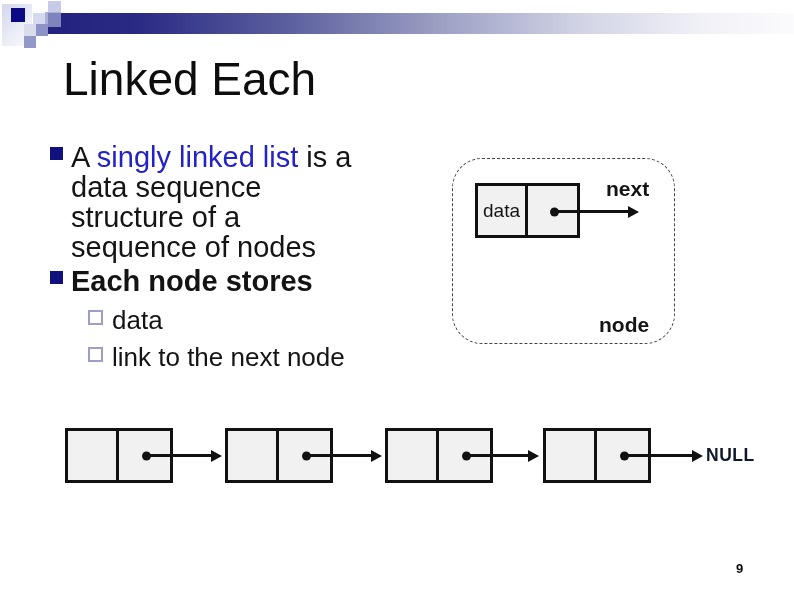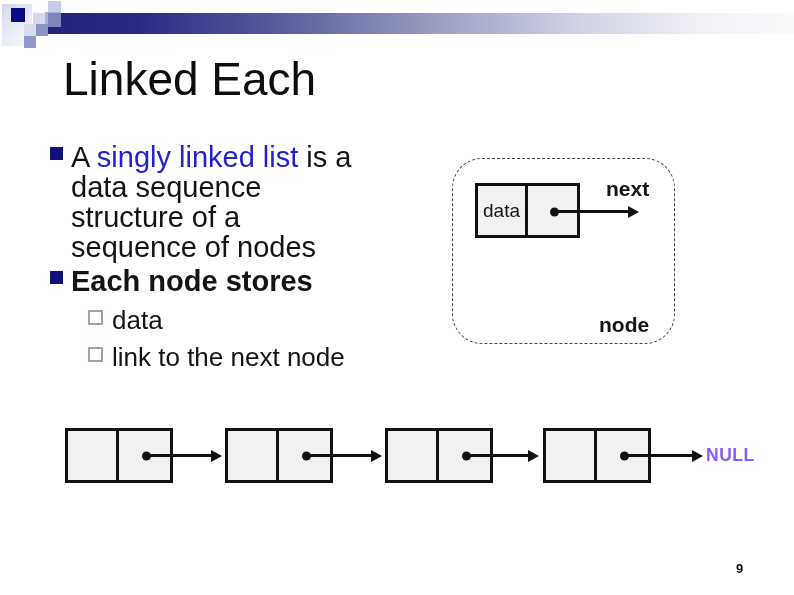--- a/index.html
+++ b/index.html
@@ -51,21 +51,21 @@
 
   
   .pointer{position:absolute;height:3px;background:#111;z-index:2;}
   .pointer::before{content:'';position:absolute;left:-4.5px;top:50%;
     transform:translateY(-50%);width:9px;height:9px;border-radius:50%;background:#111;}
   .pointer::after{content:'';position:absolute;right:-11px;top:50%;
     transform:translateY(-50%);width:0;height:0;
     border-left:11px solid #111;border-top:6px solid transparent;border-bottom:6px solid transparent;}
 
   .null-label{left:706px;top:446px;font-size:17.5px;line-height:18px;
-    font-weight:bold;letter-spacing:0.5px;color:#8b5cf6;}
+    font-weight:bold;letter-spacing:0.5px;color:#0f172a;}
   .page-num{left:736px;top:561px;font-size:13px;font-weight:bold;color:#0a0a0a;}
 </style>
 </head>
 <body>
 
 <div class="abs bar"></div>
 <div class="deco deco-bg"></div>
 <div class="deco deco-navy"></div>
 <div class="deco deco-lt1"></div>
 <div class="deco deco-md1"></div>

